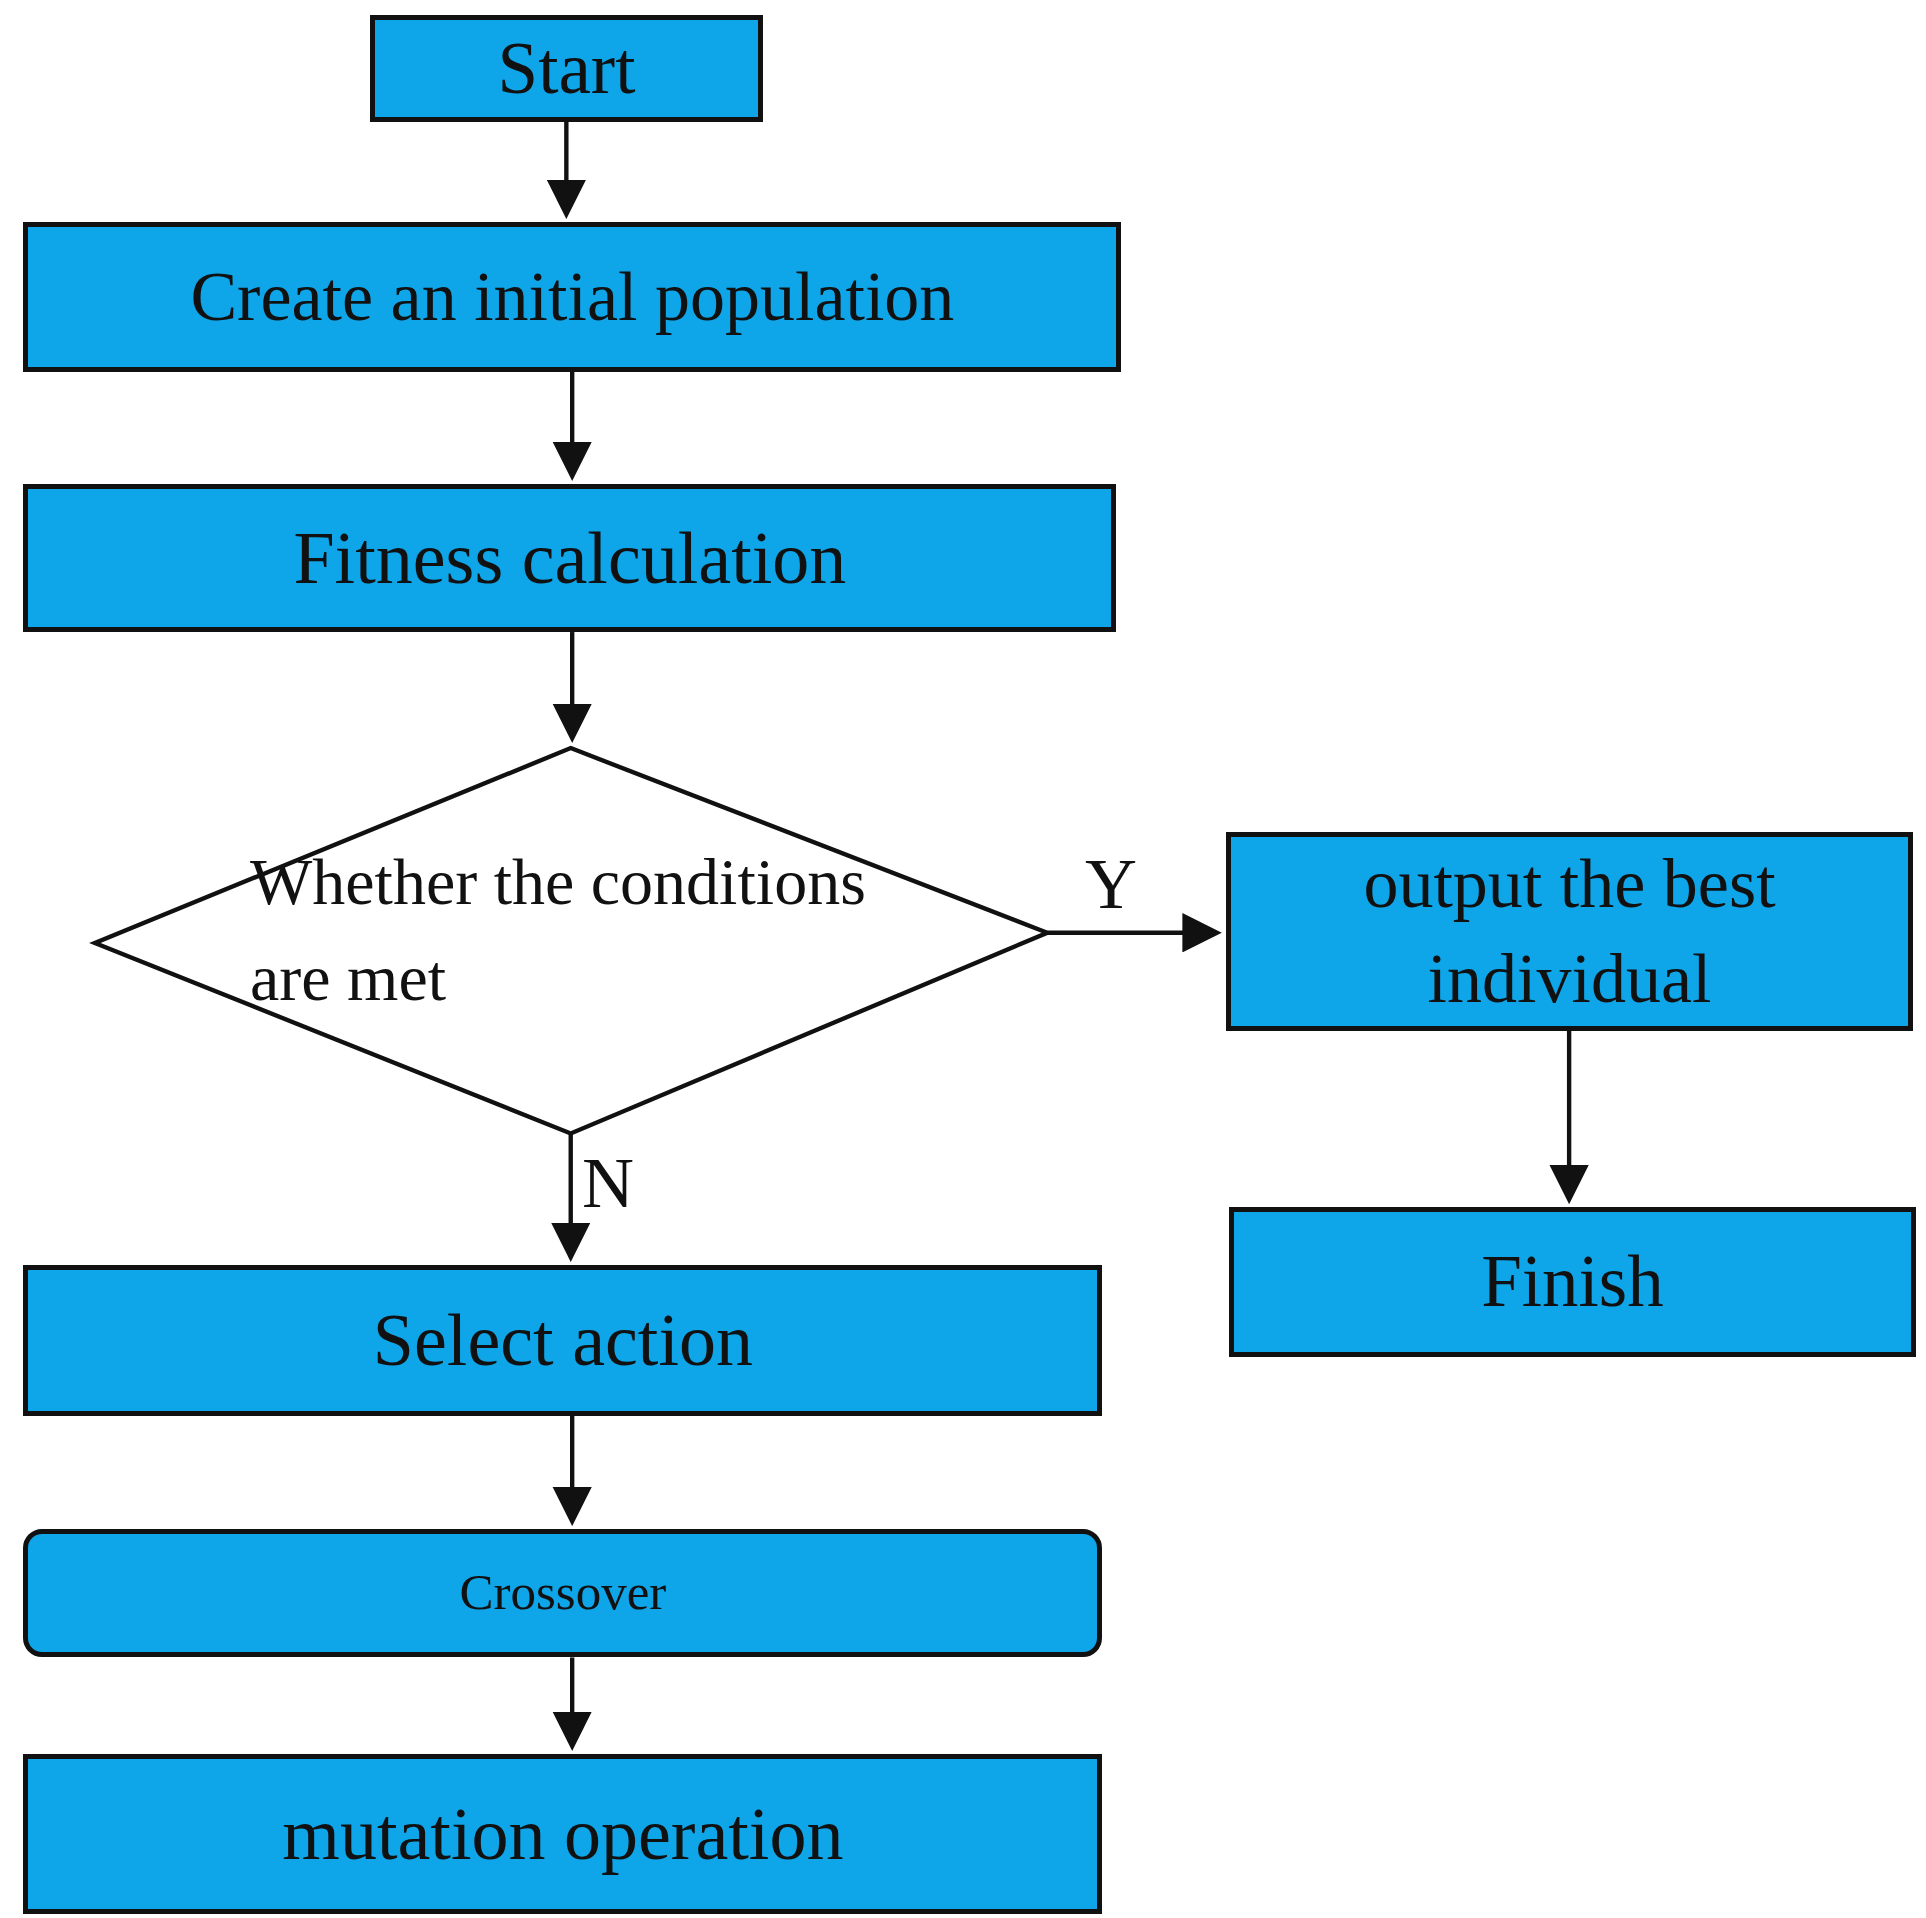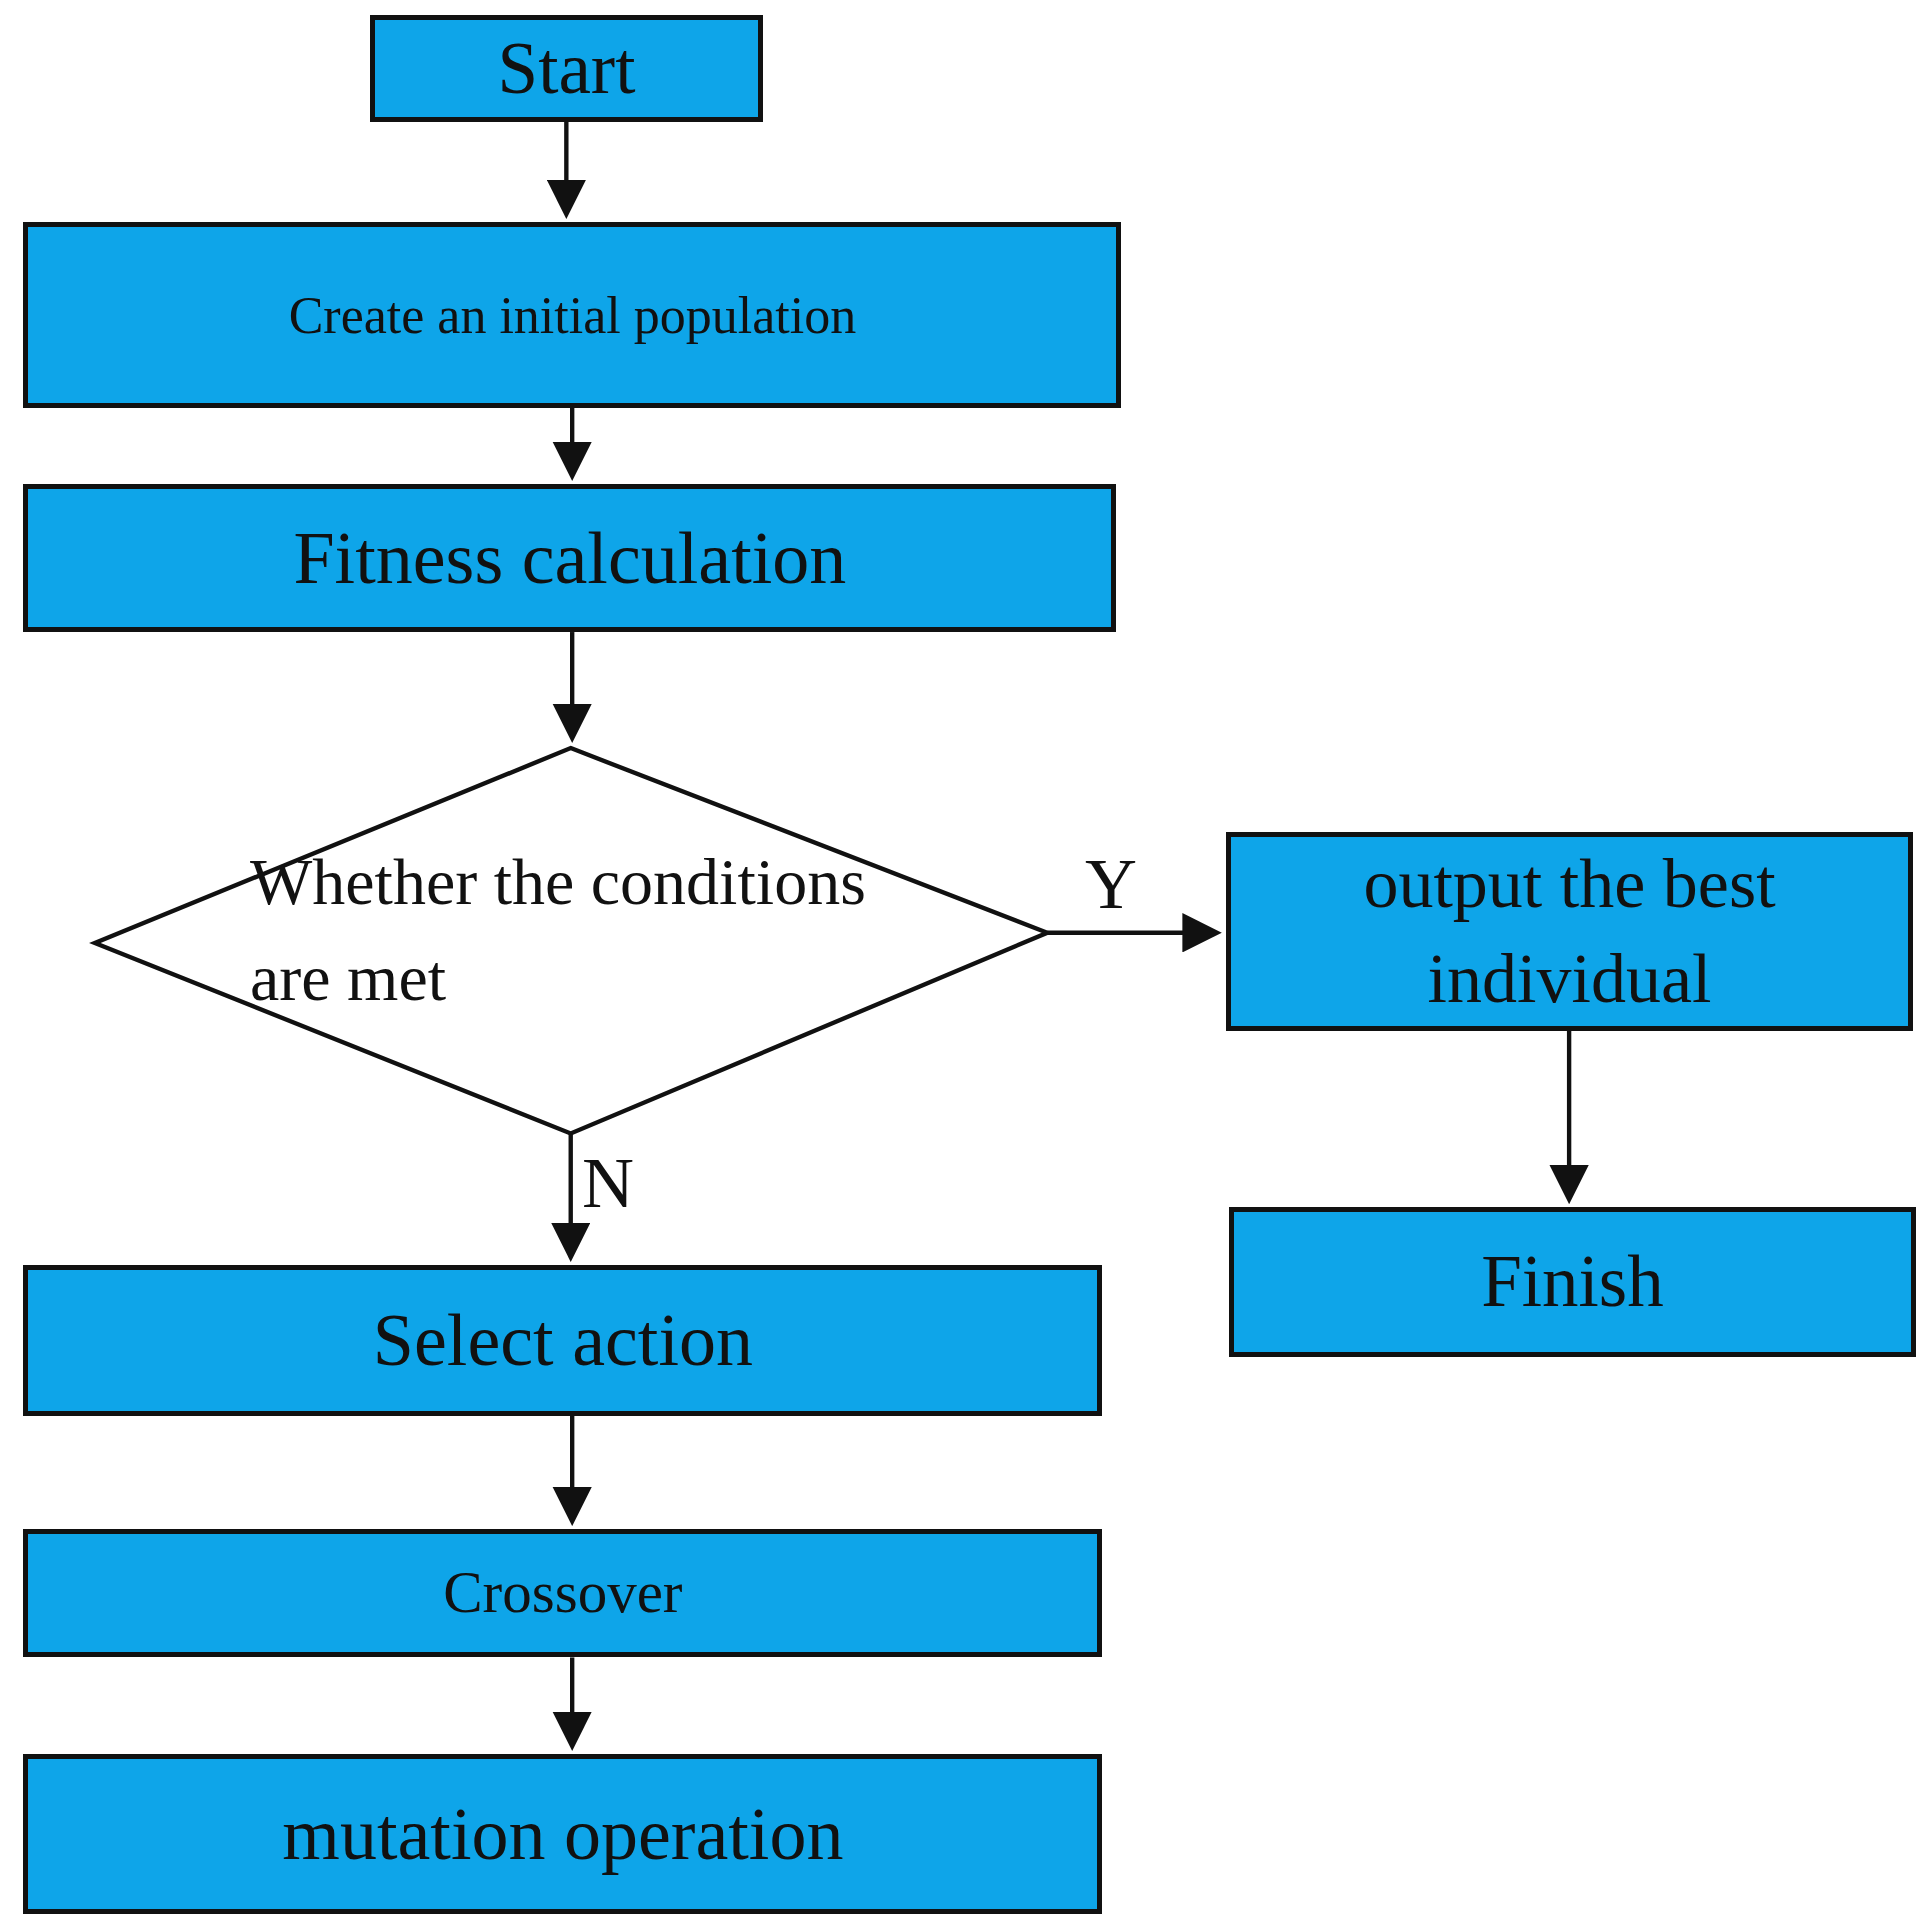--- a/index.html
+++ b/index.html
@@ -31,24 +31,24 @@
     display: flex;
     align-items: center;
     justify-content: center;
     text-align: center;
     line-height: 1.25;
     white-space: nowrap;
   }
   .node.wrap { white-space: normal; }
 
   #n-start     { left: 370px;  top: 15.3px;   width: 393px;  height: 107px; font-size: 73px; }
-  #n-create    { left: 23.4px;   top: 222px;  width: 1098px; height: 186px; font-size: 52px; }
+  #n-create    { left: 23.4px;   top: 222px;  width: 1098px; height: 150px; font-size: 70px; }
   #n-fitness   { left: 23.4px;   top: 484px;  width: 1093px; height: 148px; font-size: 74px; }
   #n-select    { left: 23.4px;   top: 1265px; width: 1079px; height: 151px; font-size: 74px; }
-  #n-crossover { left: 23.4px;   top: 1529px; width: 1079px; height: 128px; font-size: 59px; }
+  #n-crossover { left: 23.4px;   top: 1529px; width: 1079px; height: 128px; font-size: 51px; border-radius: 19px; }
   #n-mutation  { left: 23.4px;   top: 1754px; width: 1079px; height: 160px; font-size: 74px; }
   #n-output    { left: 1226px; top: 832px; width: 687px;  height: 199px; font-size: 70px;  padding: 0 47px; line-height: 1.35; }
   #n-finish    { left: 1229px; top: 1207px; width: 687px;  height: 150px; font-size: 73px; text-align: center; }
 
   #decision-text {
     position: absolute;
     left: 250px;
     top: 834px;
     width: 642px;
     font-size: 66px;

